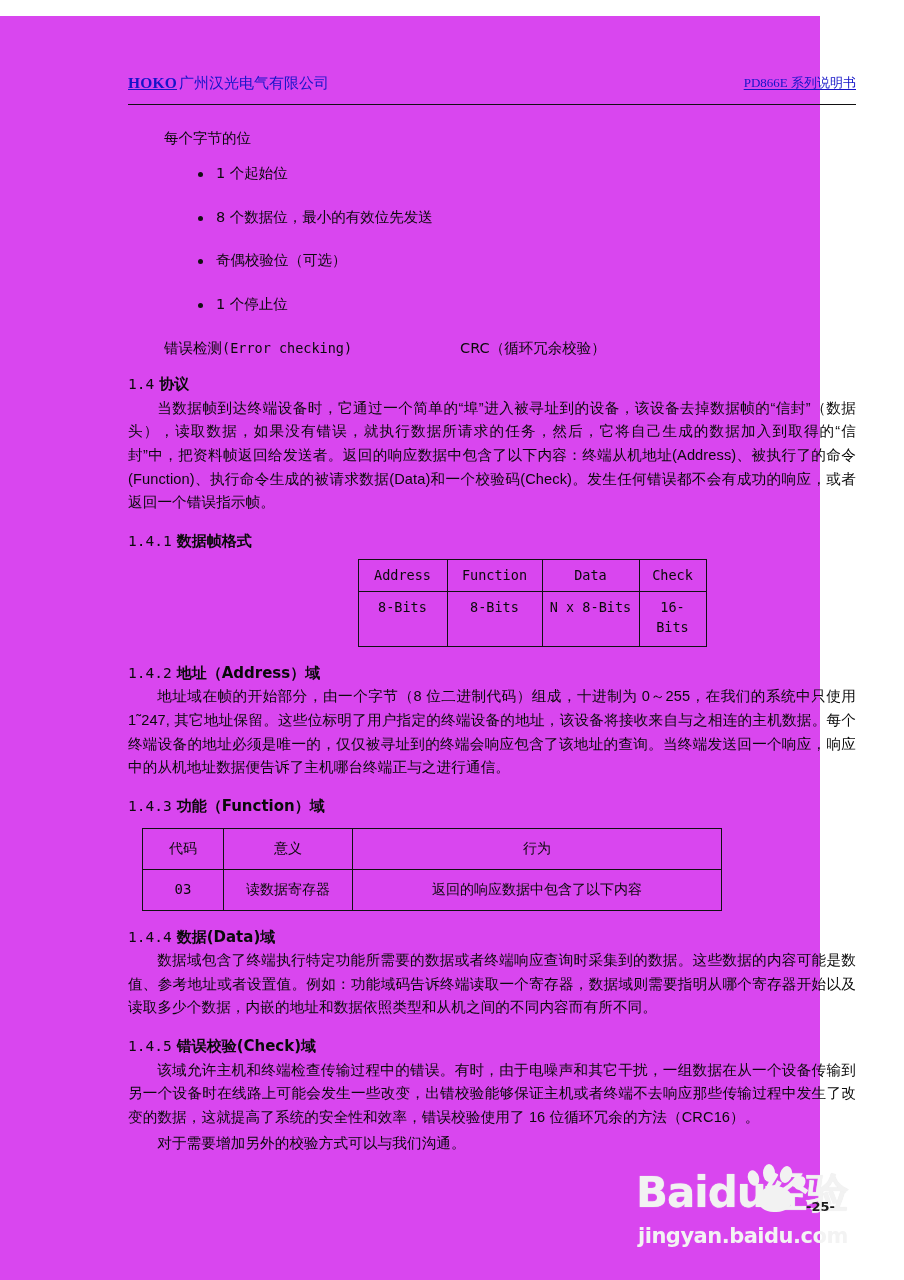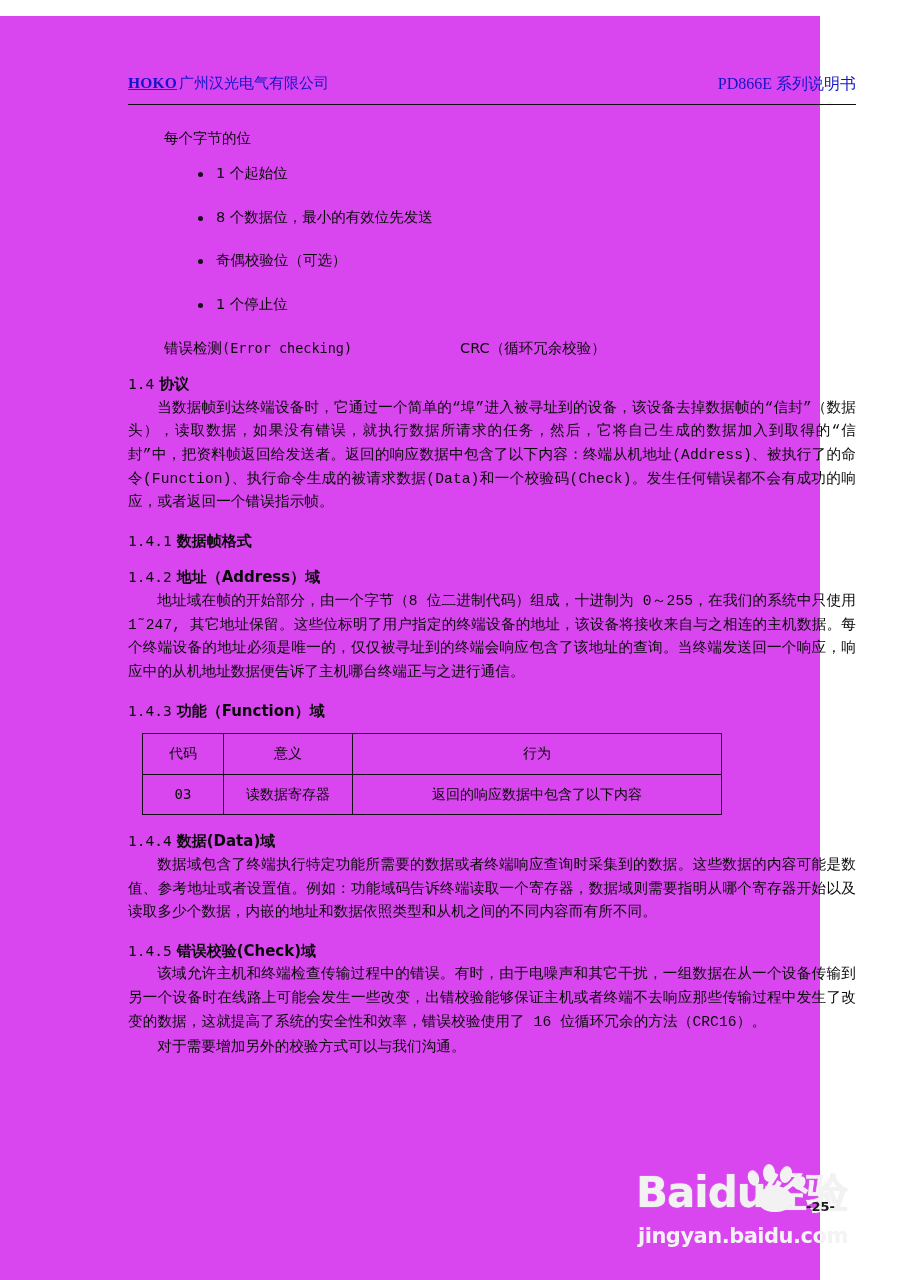--- a/index.html
+++ b/index.html
@@ -49,23 +49,24 @@
     padding-right: 2px;
   }
   .header-left .cn {
     font-family: "DejaVu Sans", "Liberation Sans", sans-serif;
     font-size: 15px;
   }
   .header-right {
     position: absolute;
     right: 0;
     top: 0;
-    font-size: 16px;
+    font-size: 13px;
     color: #1414c8;
     white-space: nowrap;
+    text-decoration: underline;
     text-underline-offset: 2px;
   }
   .header-rule {
     position: absolute;
     left: 128px;
     top: 88px;
     width: 728px;
     height: 0;
     border-top: 1.3px solid #111;
   }
@@ -135,21 +136,21 @@
     line-height: 1.35;
   }
   h2.sec .num {
     font-family: "DejaVu Sans Mono", "Liberation Mono", monospace;
     font-weight: 400;
     font-size: 14.5px;
     padding-right: 5px;
   }
 
   p.body {
-    font-family: Liberation Mono, monospace;
+    font-family: Liberation Sans, sans-serif;
     font-size: 14.6px;
     line-height: 1.62;
     margin: 2px 0 0 0;
     text-align: justify;
     text-justify: inter-ideograph;
     text-indent: 2em;
     letter-spacing: .1px;
   }
 
   
@@ -284,20 +285,38 @@
 
     <h2 class="sec">
       <span class="num">1.4</span><span>协议</span>
     </h2>
     <p class="body">当数据帧到达终端设备时，它通过一个简单的“埠”进入被寻址到的设备，该设备去掉数据帧的“信封”（数据头），读取数据，如果没有错误，就执行数据所请求的任务，然后，它将自己生成的数据加入到取得的“信封”中，把资料帧返回给发送者。返回的响应数据中包含了以下内容：终端从机地址(Address)、被执行了的命令(Function)、执行命令生成的被请求数据(Data)和一个校验码(Check)。发生任何错误都不会有成功的响应，或者返回一个错误指示帧。</p>
 
     <h2 class="sec">
       <span class="num">1.4.1</span><span>数据帧格式</span>
     </h2>
 
+    <div class="frame-table-wrap">
+      <table class="frame">
+        <tbody>
+          <tr>
+            <td class="c1">Address</td>
+            <td class="c2">Function</td>
+            <td class="c3">Data</td>
+            <td class="c4">Check</td>
+          </tr>
+          <tr class="vals">
+            <td class="c1">8-Bits</td>
+            <td class="c2">8-Bits</td>
+            <td class="c3">N x 8-Bits</td>
+            <td class="c4">16-Bits</td>
+          </tr>
+        </tbody>
+      </table>
+    </div>
 
     <h2 class="sec">
       <span class="num">1.4.2</span><span>地址（Address）域</span>
     </h2>
     <p class="body">地址域在帧的开始部分，由一个字节（8 位二进制代码）组成，十进制为 0～255，在我们的系统中只使用 1˜247, 其它地址保留。这些位标明了用户指定的终端设备的地址，该设备将接收来自与之相连的主机数据。每个终端设备的地址必须是唯一的，仅仅被寻址到的终端会响应包含了该地址的查询。当终端发送回一个响应，响应中的从机地址数据便告诉了主机哪台终端正与之进行通信。</p>
 
     <h2 class="sec">
       <span class="num">1.4.3</span><span>功能（Function）域</span>
     </h2>
 

